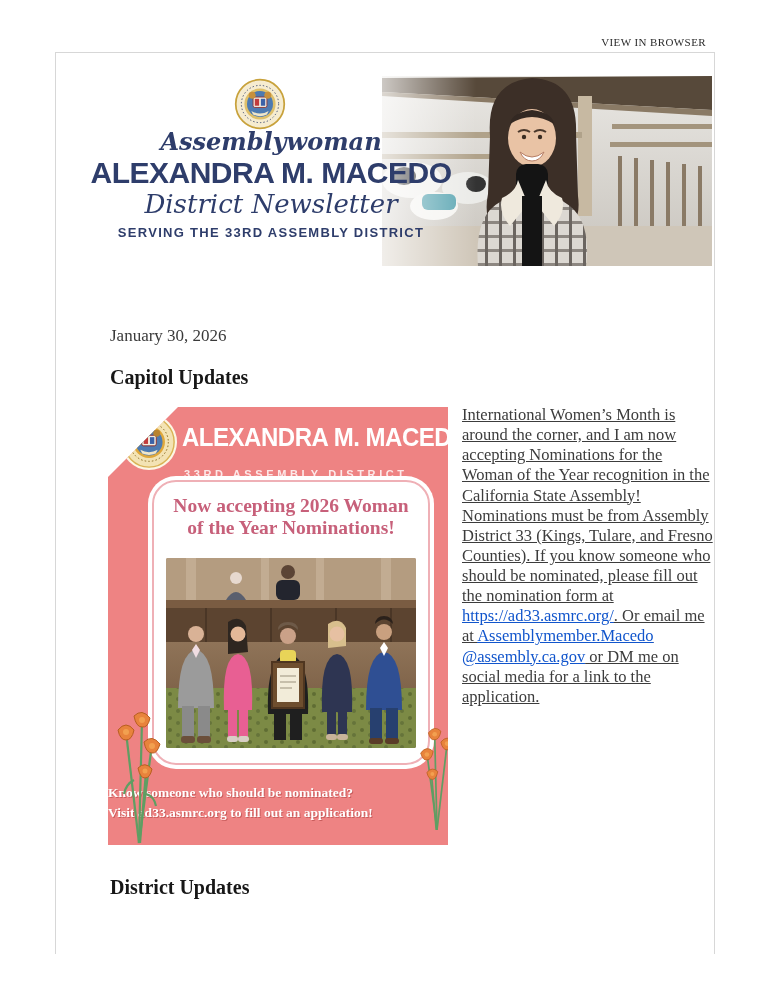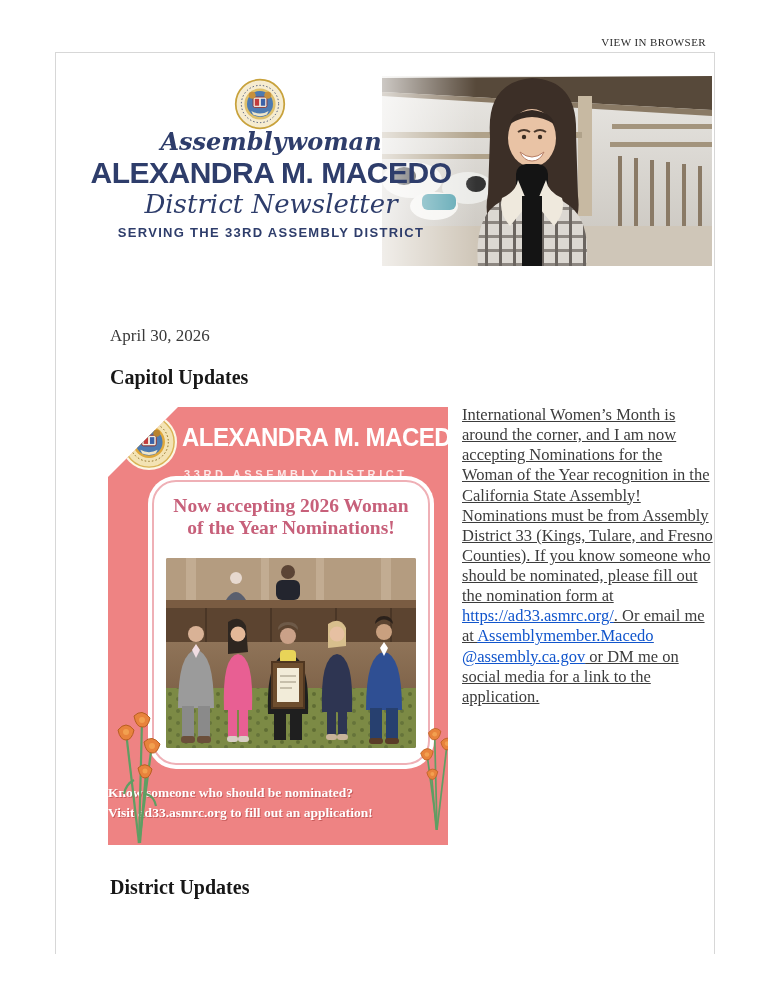--- a/index.html
+++ b/index.html
@@ -142,21 +142,21 @@
     </div>
 
     <div class="banner-text">
       <div class="b-pre">Assemblywoman</div>
       <div class="b-name">ALEXANDRA M. MACEDO</div>
       <div class="b-sub">District Newsletter</div>
       <div class="b-tag">SERVING THE 33RD ASSEMBLY DISTRICT</div>
     </div>
   </div>
 
-  <div class="date">April 30, 2026</div>
+  <div class="date">January 30, 2026</div>
   <div class="h-capitol">Capitol Updates</div>
 
   <div class="flyer">
     <div class="flyer-seal">
       <svg width="58" height="58" viewBox="0 0 60 60">
         <circle cx="30" cy="30" r="29" fill="#fdf6e4"></circle>
         <circle cx="30" cy="30" r="26" fill="#f3e3b4" stroke="#d9b456" stroke-width="1.5"></circle>
         <circle cx="30" cy="30" r="20" fill="none" stroke="#8a6a1f" stroke-width="1" stroke-dasharray="1.6 2.2"></circle>
         <circle cx="30" cy="30" r="16.5" fill="#dfa83c"></circle>
         <circle cx="30" cy="30" r="14" fill="#4d7ab1"></circle>

